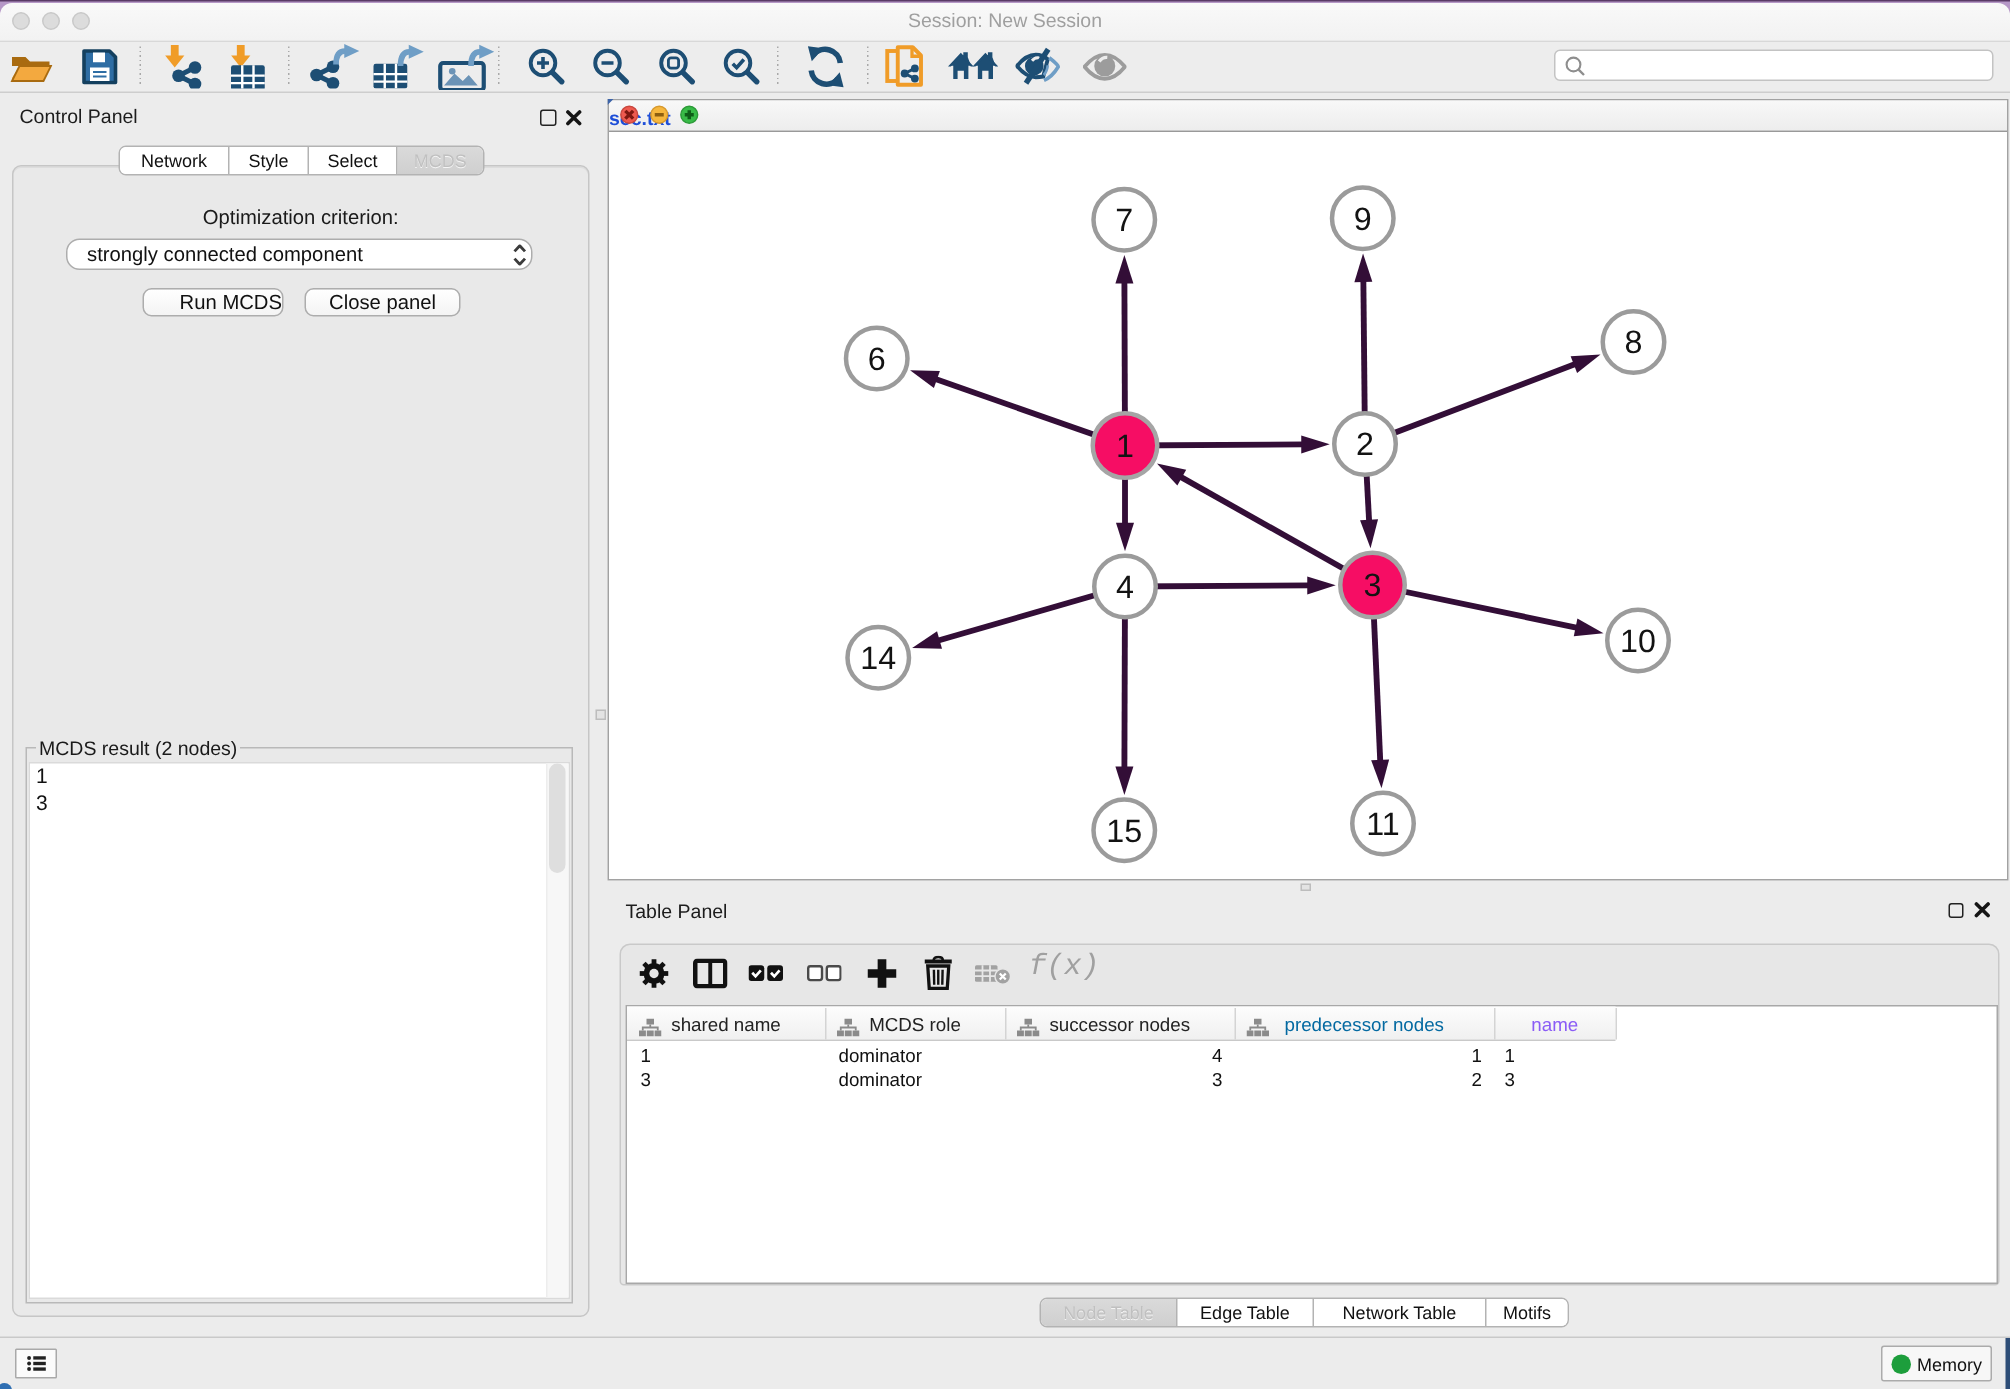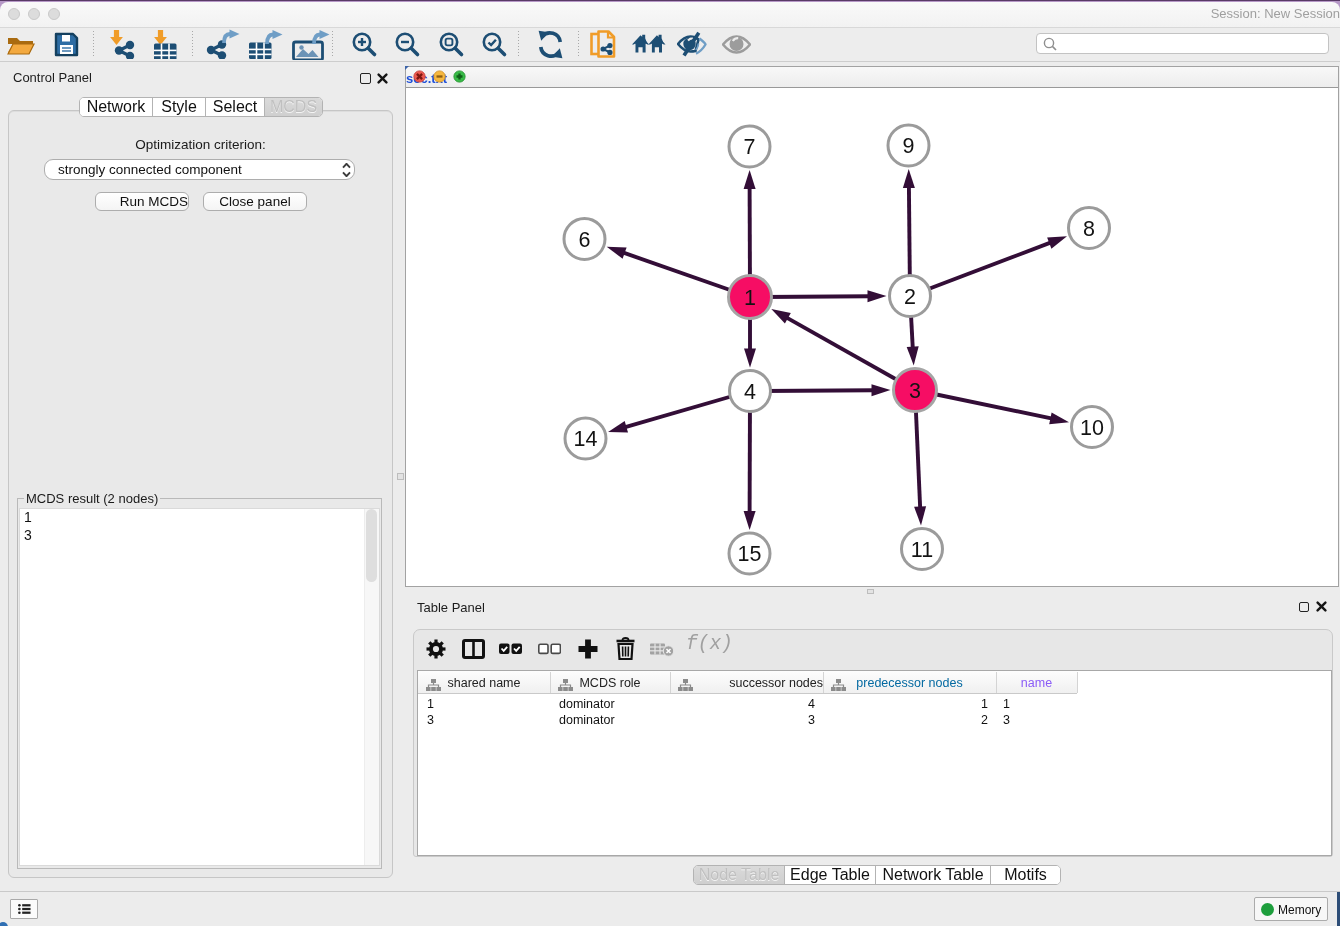--- a/index.html
+++ b/index.html
@@ -1,27 +1,27 @@
 <!DOCTYPE html>
 <html><head><meta charset="utf-8"><style>
 *{margin:0;padding:0;box-sizing:border-box}
 html,body{width:1340px;height:926px;overflow:hidden}
 body{font-family:"Liberation Sans",sans-serif;background:#ececec;position:relative}
 .abs{position:absolute}
 .seg{display:flex;border:1px solid #b3b3b3;border-radius:5px;overflow:hidden;background:#fff}
-.seg div{display:flex;align-items:center;justify-content:center;font-size:16px;color:#111;background:#fff;border-left:1px solid #b3b3b3}
+.seg div{display:flex;align-items:center;justify-content:center;font-size:12px;color:#111;background:#fff;border-left:1px solid #b3b3b3}
 .seg div:first-child{border-left:none}
 .seg div.sel{background:linear-gradient(#dadada,#cfcfcf);color:#c0c0c0;text-shadow:0 1px 0 #f5f5f5}
 </style></head><body>
 <div class="abs" style="left:0;top:0;width:1340px;height:12px;background:#b698c7;border-top:1px solid #593a66"></div>
 <div class="abs" style="left:0;top:2px;width:1340px;height:26px;background:linear-gradient(#f9f9f9,#f2f2f2);border-radius:8px 8px 0 0;border-bottom:1px solid #d8d8d8"></div>
 <div class="abs" style="left:8px;top:8px;width:12px;height:12px;border-radius:50%;background:#dcdcdc;border:1px solid #c9c9c9"></div>
 <div class="abs" style="left:28px;top:8px;width:12px;height:12px;border-radius:50%;background:#dcdcdc;border:1px solid #c9c9c9"></div>
 <div class="abs" style="left:48px;top:8px;width:12px;height:12px;border-radius:50%;background:#dcdcdc;border:1px solid #c9c9c9"></div>
-<div class="abs" style="left:0;top:6px;width:1340px;text-align:right;font-size:13px;color:#9f9f9f">Session: New Session</div>
+<div class="abs" style="left:0;top:6px;width:1340px;text-align:center;font-size:13px;color:#9f9f9f">Session: New Session</div>
 <div class="abs" style="left:0;top:28px;width:1340px;height:34px;background:#ededed;border-bottom:1px solid #cdcdcd"></div>
 <svg class="abs" style="left:6px;top:32px" width="29" height="25" viewBox="0 0 29 25">
     <path d="M2 6 L11 6 L14 9 L27 9 L27 12 L2 12 Z" fill="#a96b10"></path>
     <path d="M2 6 L2 22 L23 22 L28 12 L7 12 L2 20 Z" fill="#f3a93f"></path>
     <path d="M2 22 L7 12 L28 12 L23 22 Z" fill="#f3a93f" stroke="#a96b10" stroke-width="1.2"></path>
   </svg>
 <svg class="abs" style="left:54px;top:32px" width="25" height="25" viewBox="0 0 25 25">
     <path d="M2 2 h17 l4 4 v17 h-21 Z" fill="#2e6da4" stroke="#14405f" stroke-width="2.4" stroke-linejoin="round"></path>
     <rect x="8" y="3" width="8" height="6.5" fill="#fff"></rect>
     <rect x="6" y="13" width="13" height="9" fill="#fff"></rect>
@@ -305,21 +305,21 @@
 <div class="abs" style="left:550px;top:672px;width:1px;height:21px;background:#d4d4d4"></div>
 <div class="abs" style="left:550px;top:676px;width:120px;text-align:center;font-size:12.5px;color:#222">MCDS role</div>
 <svg class="abs" style="left:558px;top:679px" width="15" height="12" viewBox="0 0 15 12">
     <rect x="5" y="0" width="5" height="4" fill="#8b8b8b"></rect>
     <path d="M7.5 4 V6 M2.5 8 V6 H12.5 V8" stroke="#8b8b8b" stroke-width="1.2" fill="none"></path>
     <rect x="0" y="8" width="4.6" height="4" fill="#8b8b8b"></rect>
     <rect x="5.2" y="8" width="4.6" height="4" fill="#8b8b8b"></rect>
     <rect x="10.4" y="8" width="4.6" height="4" fill="#8b8b8b"></rect>
   </svg>
 <div class="abs" style="left:670px;top:672px;width:1px;height:21px;background:#d4d4d4"></div>
-<div class="abs" style="left:670px;top:676px;width:153px;text-align:right;font-size:12.5px;color:#222">successor nodes</div>
+<div class="abs" style="left:670px;top:676px;width:153px;text-align:center;font-size:12.5px;color:#222">successor nodes</div>
 <svg class="abs" style="left:678px;top:679px" width="15" height="12" viewBox="0 0 15 12">
     <rect x="5" y="0" width="5" height="4" fill="#8b8b8b"></rect>
     <path d="M7.5 4 V6 M2.5 8 V6 H12.5 V8" stroke="#8b8b8b" stroke-width="1.2" fill="none"></path>
     <rect x="0" y="8" width="4.6" height="4" fill="#8b8b8b"></rect>
     <rect x="5.2" y="8" width="4.6" height="4" fill="#8b8b8b"></rect>
     <rect x="10.4" y="8" width="4.6" height="4" fill="#8b8b8b"></rect>
   </svg>
 <div class="abs" style="left:823px;top:672px;width:1px;height:21px;background:#d4d4d4"></div>
 <div class="abs" style="left:823px;top:676px;width:173px;text-align:center;font-size:12.5px;color:#0369a1">predecessor nodes</div>
 <svg class="abs" style="left:831px;top:679px" width="15" height="12" viewBox="0 0 15 12">
@@ -339,21 +339,21 @@
 <div class="abs" style="left:1003px;top:697px;font-size:12.5px;color:#111">1</div>
 <div class="abs" style="left:427px;top:713px;font-size:12.5px;color:#111">3</div>
 <div class="abs" style="left:559px;top:713px;font-size:12.5px;color:#111">dominator</div>
 <div class="abs" style="left:700px;top:713px;width:115px;text-align:right;font-size:12.5px;color:#111">3</div>
 <div class="abs" style="left:870px;top:713px;width:118px;text-align:right;font-size:12.5px;color:#111">2</div>
 <div class="abs" style="left:1003px;top:713px;font-size:12.5px;color:#111">3</div>
 <div class="abs seg" style="left:693px;top:865px;height:20px">
     <div class="sel" style="width:90px">Node Table</div>
     <div style="width:91px">Edge Table</div>
     <div style="width:115px">Network Table</div>
-    <div style="width:70px">Motifs</div>
+    <div style="width:55px">Motifs</div>
   </div>
 <div class="abs" style="left:0;top:891px;width:1340px;height:1px;background:#c9c9c9"></div>
 <div class="abs" style="left:10px;top:899px;width:28px;height:20px;background:#fbfbfb;border:1px solid #a9a9a9;border-radius:1px"></div>
 <svg class="abs" style="left:18px;top:903px" width="13" height="12" viewBox="0 0 14 12">
     <circle cx="1.5" cy="2" r="1.4" fill="#222"></circle>
     <rect x="4.5" y="0.8" width="9" height="2.4" fill="#222"></rect>
     <circle cx="1.5" cy="6" r="1.4" fill="#222"></circle>
     <rect x="4.5" y="4.8" width="9" height="2.4" fill="#222"></rect>
     <circle cx="1.5" cy="10" r="1.4" fill="#222"></circle>
     <rect x="4.5" y="8.8" width="9" height="2.4" fill="#222"></rect>

